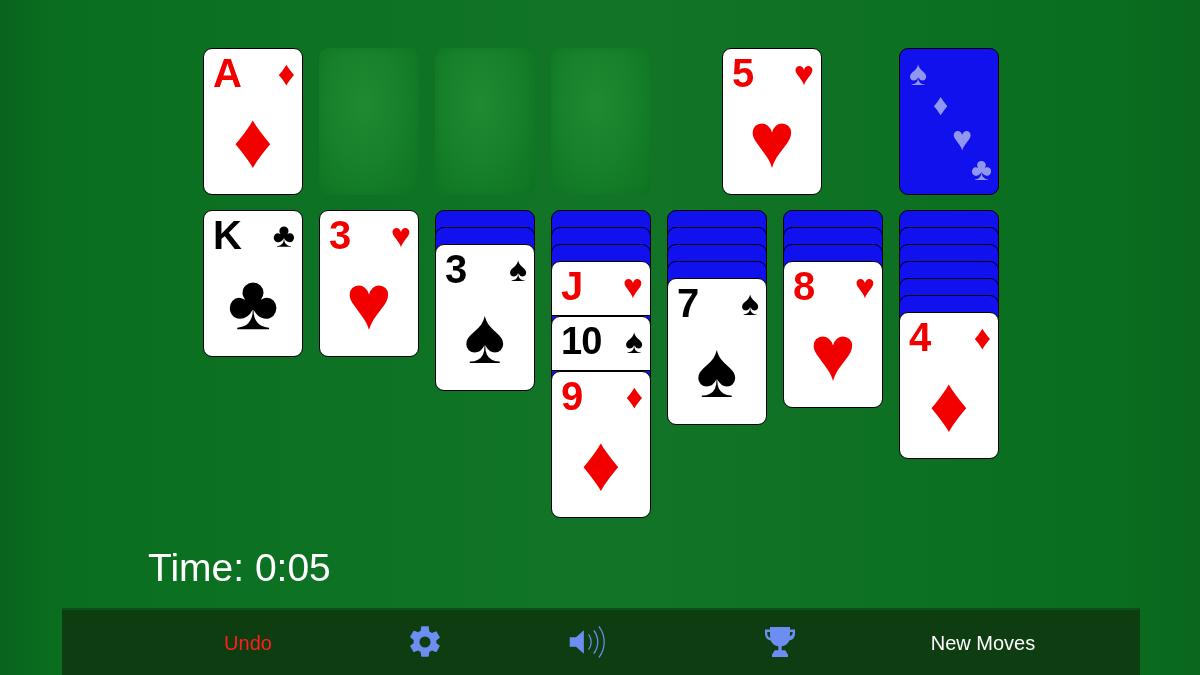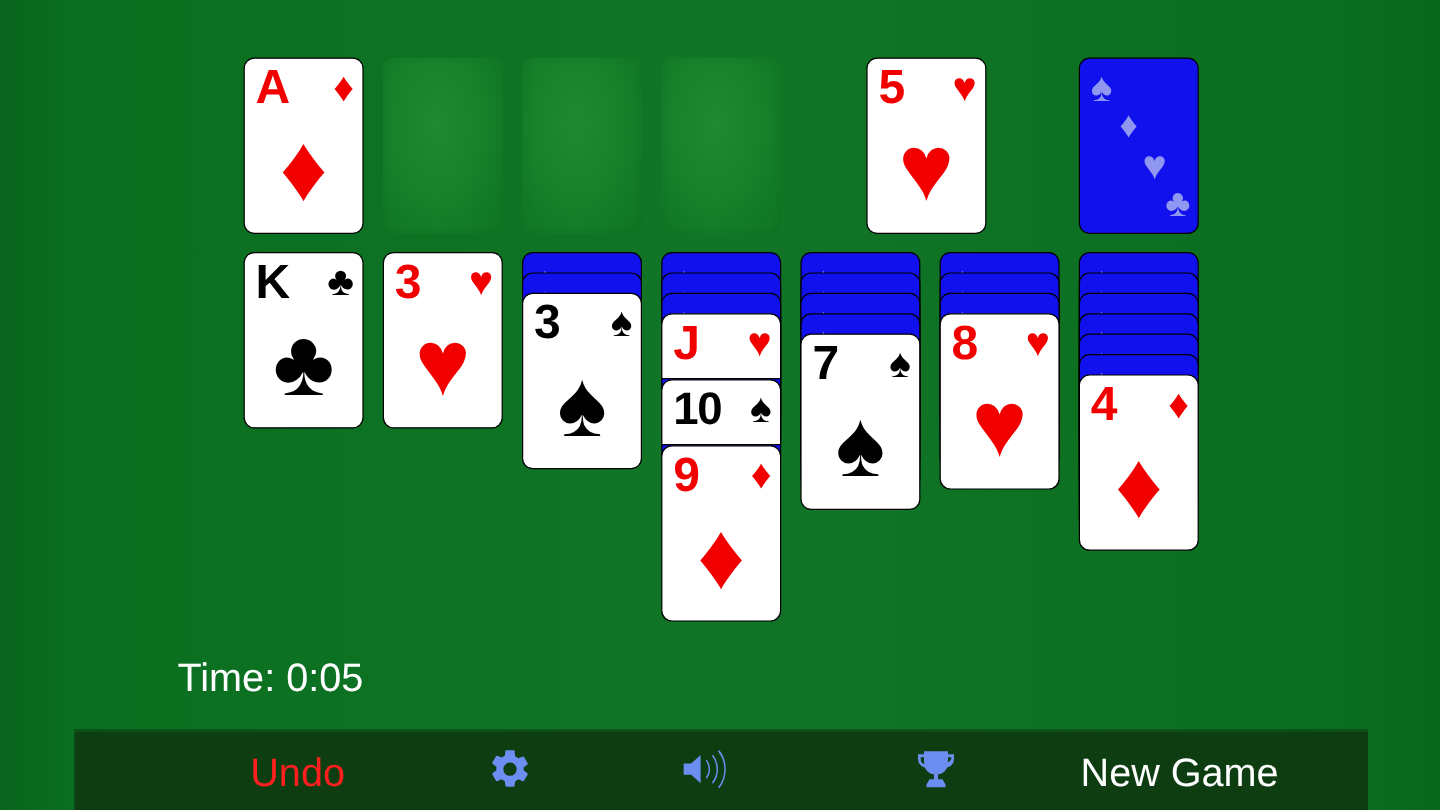--- a/index.html
+++ b/index.html
@@ -103,21 +103,21 @@
   
   #status {
     position: absolute;
     left: 0;
     top: 546;
     width: 1200px;
     height: 62px;
     display: flex;
     align-items: center;
     color: #ffffff;
-    font-size: 33px;
+    font-size: 39px;
   }
   #status .stat {
     position: absolute;
     white-space: nowrap;
   }
   #stat-time  { left: 148px; top: 0; }
   #stat-score { left: 523px; top: 0; }
   #stat-moves { left: 885px; top: 0; }
 
   
@@ -132,21 +132,21 @@
   }
   .tb-item {
     position: absolute;
     top: 0;
     height: 67px;
     display: flex;
     align-items: center;
     justify-content: center;
   }
   .tb-label {
-    font-size: 33px;
+    font-size: 20px;
     white-space: nowrap;
   }
   .tb-undo  { left: 96px;  width: 180px; }
   .tb-gear  { left: 318px; width: 90px; }
   .tb-sound { left: 470px; width: 110px; }
   .tb-trophy{ left: 668px; width: 100px; }
   .tb-new   { left: 796px; width: 250px; }
 
   .c-red   { color: #ff1f1f; }
   .c-white { color: #ffffff; }
@@ -371,17 +371,17 @@
 
     <div class="tb-item tb-trophy">
       <span>
         <svg width="40" height="40" viewBox="0 0 24 24" aria-hidden="true">
           <path class="icon-blue" d="M6 3h12v1.5h3V7a4.2 4.2 0 0 1-3.4 4.1A6 6 0 0 1 13 14.6V17h2.2l1.6 2.6V21H7.2v-1.4L8.8 17H11v-2.4a6 6 0 0 1-4.6-3.5A4.2 4.2 0 0 1 3 7V4.5h3V3zm0 3H4.4v1a2.7 2.7 0 0 0 1.8 2.5A9.6 9.6 0 0 1 6 7V6zm12 0v1c0 .52-.06 1.03-.2 1.5A2.7 2.7 0 0 0 19.6 7V6H18z"></path>
         </svg>
       </span>
     </div>
 
     <div class="tb-item tb-new">
-      <span class="tb-label c-white">New Game</span>
+      <span class="tb-label c-white">New Moves</span>
     </div>
   </div>
 
 </div>
 
 </body></html>

